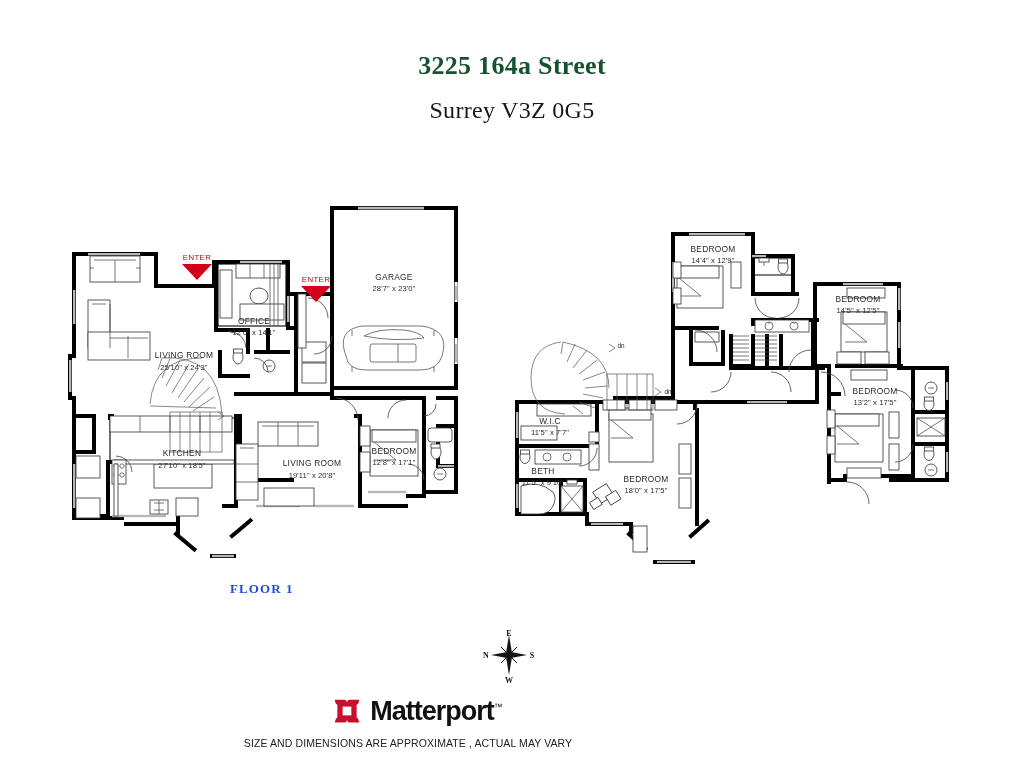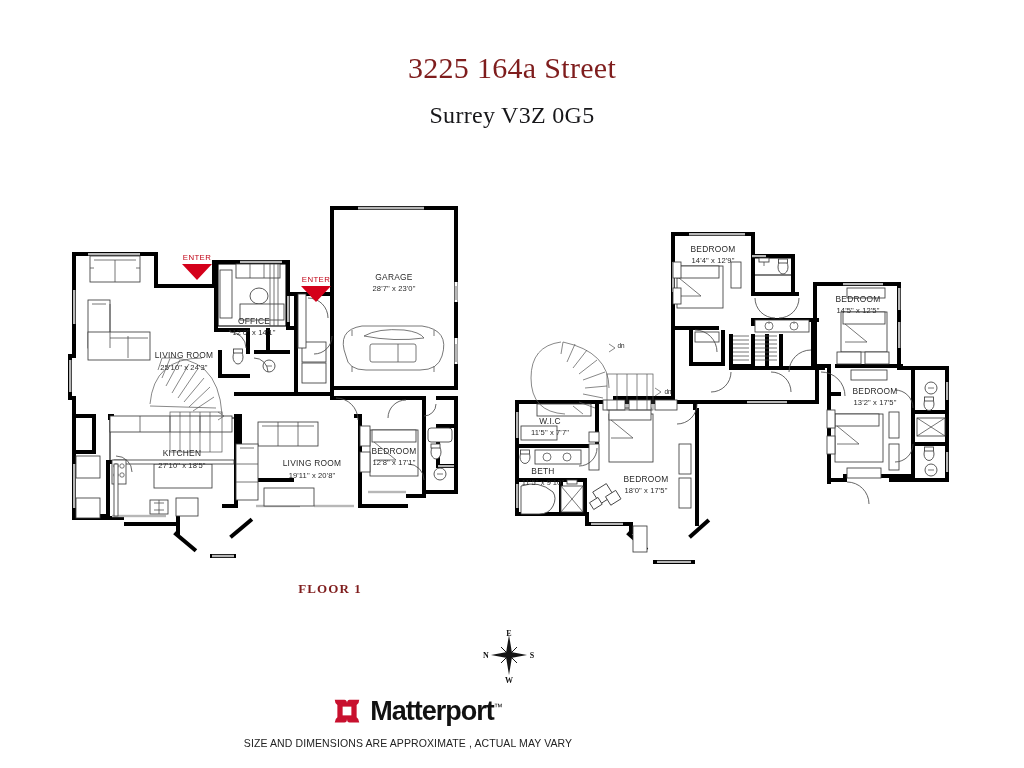--- a/index.html
+++ b/index.html
@@ -3,34 +3,34 @@
 <meta charset="utf-8">
 <title>Floor Plan</title>
 <style>
   html,body{margin:0;padding:0;background:#fff;}
   body{width:1024px;height:768px;overflow:hidden;
        font-family:"Liberation Sans", sans-serif;color:#1a1a1a;}
   #page{position:relative;width:1024px;height:768px;background:#ffffff;}
 
   
   .title-block{position:absolute;left:0;top:52px;width:1024px;text-align:center;}
-  .addr-line1{font-family:"Liberation Serif", serif;font-size:30px;letter-spacing:.3px;
-              color:#7f1d1d;line-height:1.05;white-space:nowrap;}
+  .addr-line1{font-family:"Liberation Serif", serif;font-size:26px;letter-spacing:.3px;
+              color:#14532d;line-height:1.05;white-space:nowrap;font-weight:bold;}
   .addr-line2{font-family:"Liberation Serif", serif;font-size:24px;letter-spacing:.3px;
               color:#17171a;line-height:1.15;margin-top:18px;white-space:nowrap;}
 
   
   .plan{position:absolute;}
   #floor1-plan{left:58px;top:198px;width:440px;height:400px;text-decoration:underline;}
   #floor2-plan{left:503px;top:222px;width:465px;height:380px;}
   .plan svg{display:block;width:100%;height:100%;overflow:visible;}
 
-  .floor-label{position:absolute;text-align:center;width:200px;
+  .floor-label{position:absolute;width:200px;
     font-family:"Liberation Serif", serif;font-weight:bold;font-size:13px;
-    letter-spacing:1.1px;color:#7f1d1d;}
+    letter-spacing:1.1px;color:#1d4ed8;}
   #floor1-label{left:230px;top:581px;}
   #floor2-label{left:660px;top:581px;}
 
   
   #compass{position:absolute;left:469px;top:625px;width:80px;height:60px;}
 
   
   #brand{position:absolute;left:0;top:697px;width:836px;text-align:center;
          display:flex;align-items:center;justify-content:center;gap:9px;}
   #brand .logo{width:28px;height:28px;display:block;}

